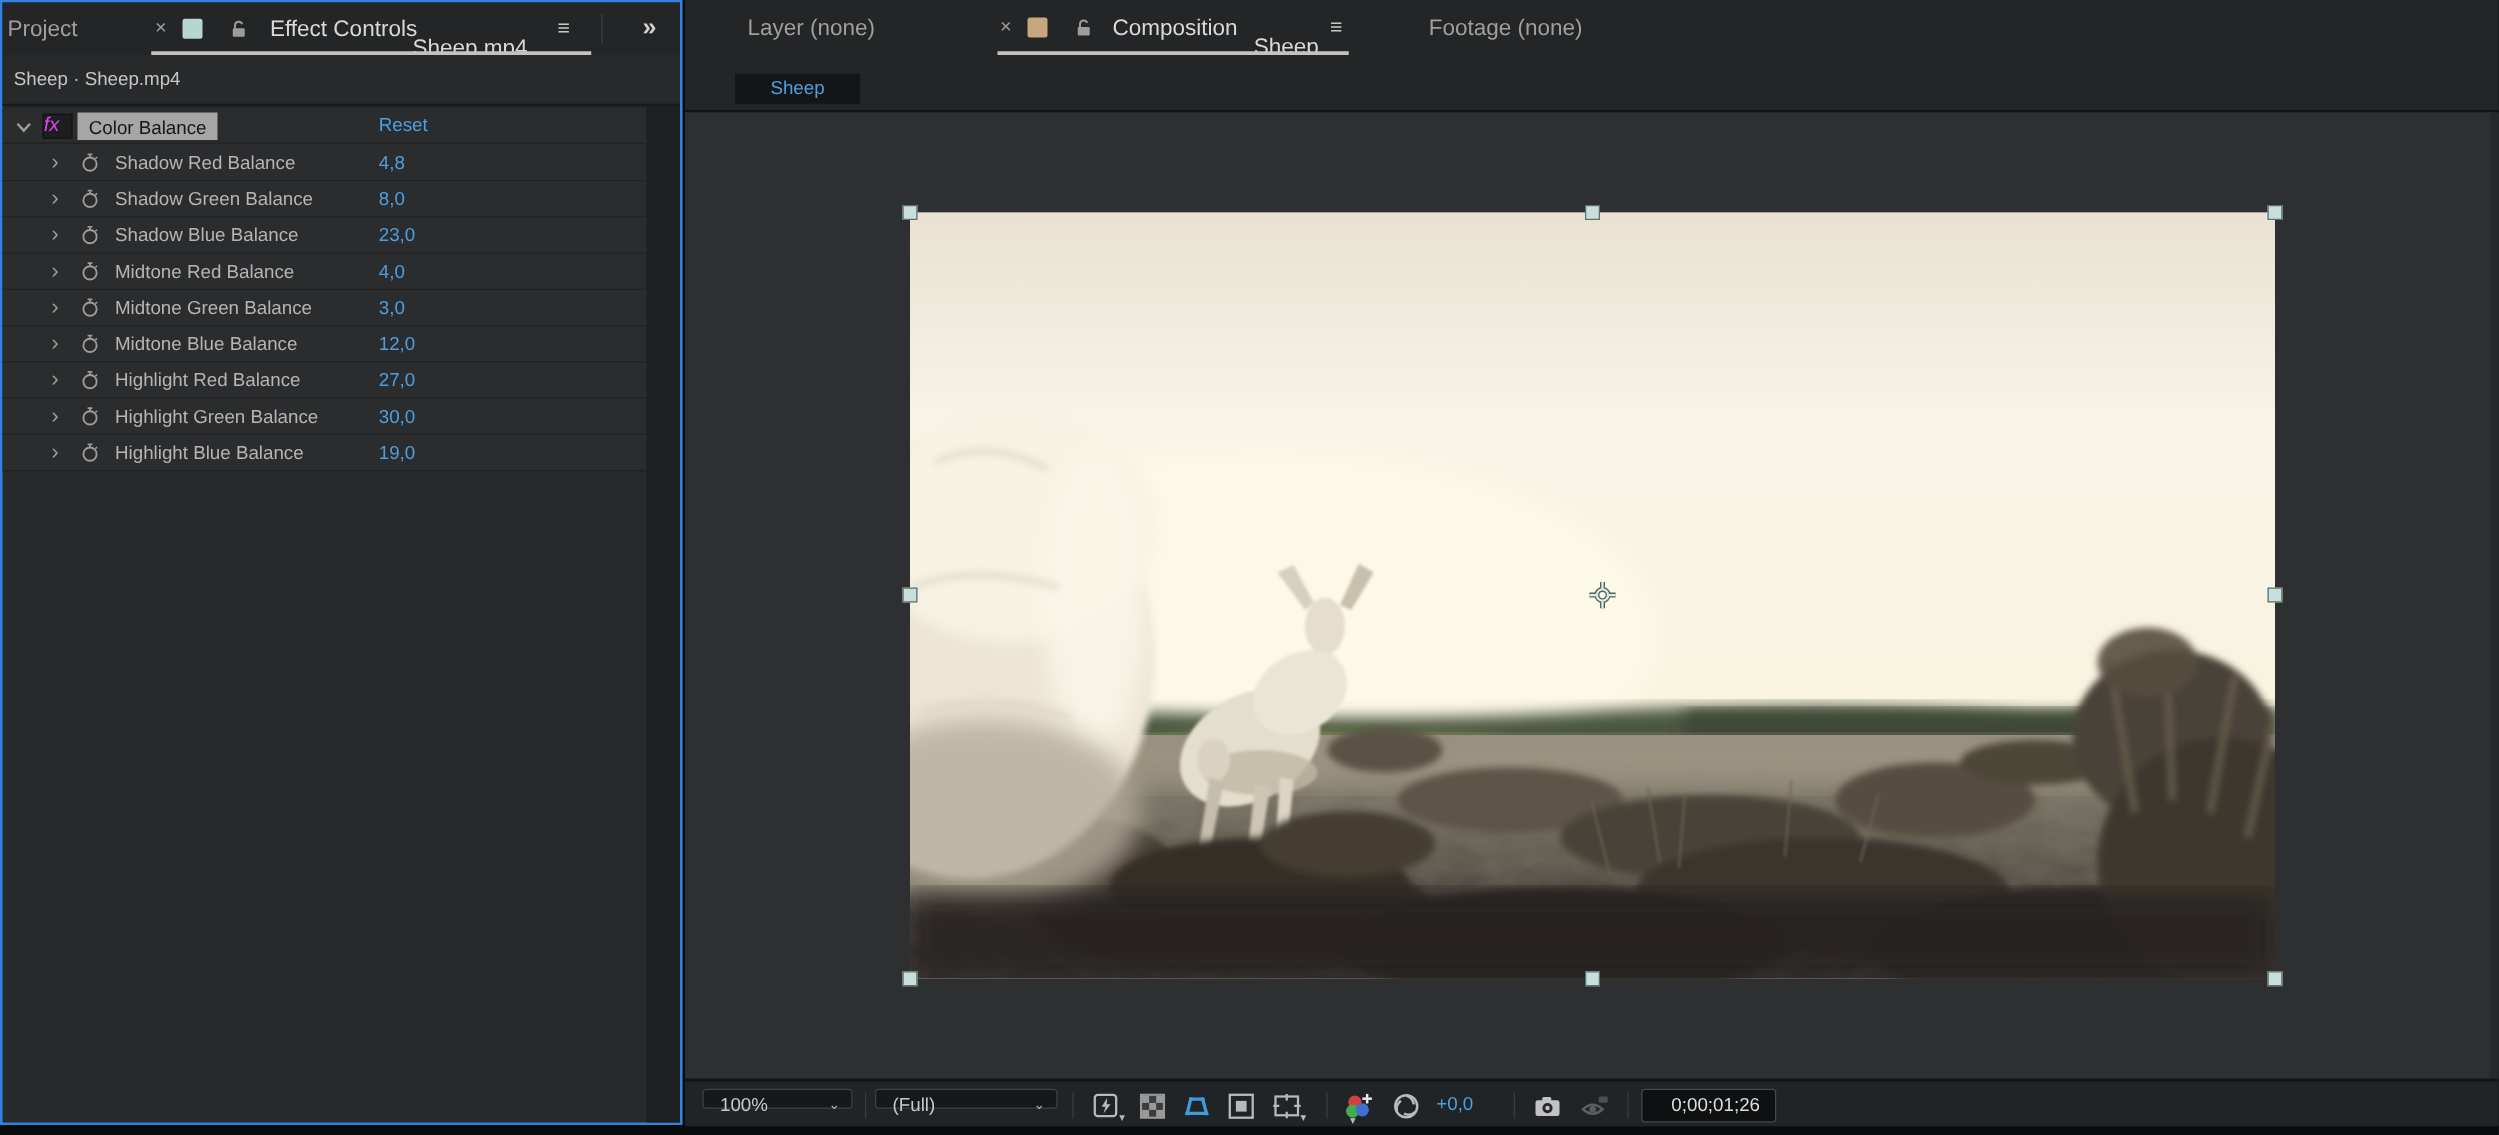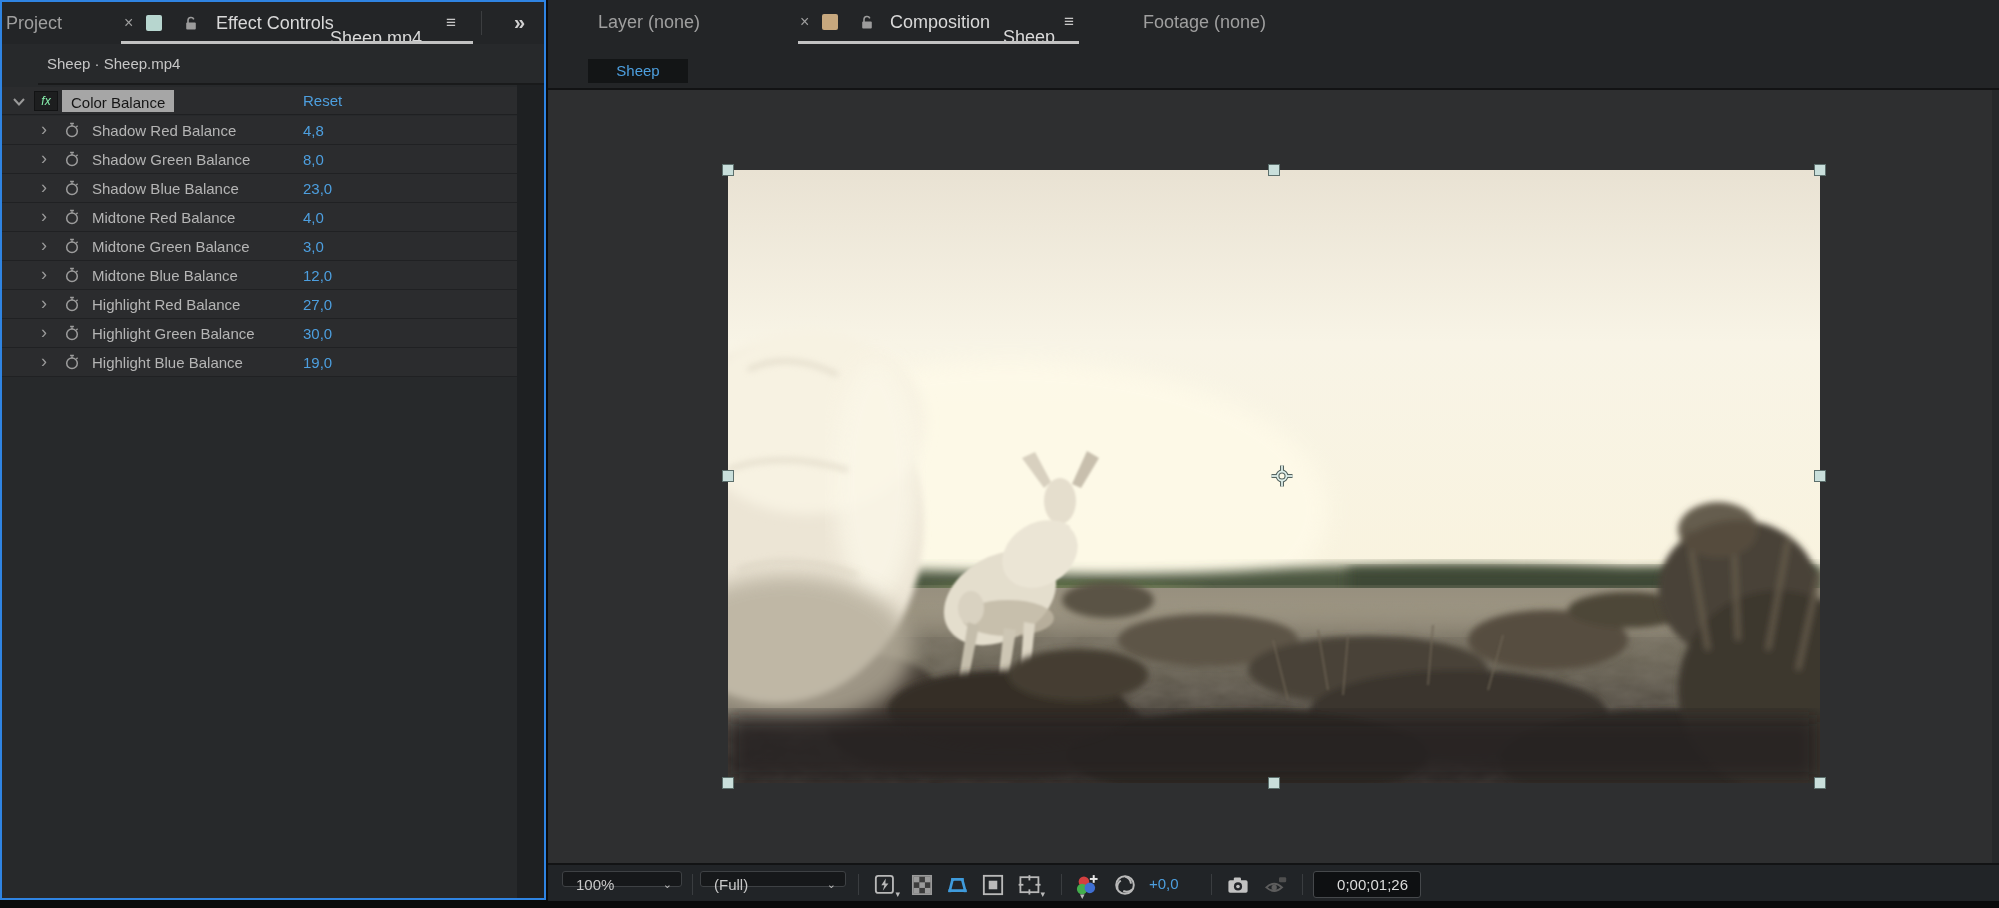--- a/index.html
+++ b/index.html
@@ -16,28 +16,28 @@
   .tab-label.active{color:#d9d9d9;}
   .tab-target{color:#4d9fdf;margin-top:15px;}
   .close-x{color:#9f9f9f;font-size:16px;line-height:42px;}
   .panel-square{width:16px;height:16px;border-radius:2px;}
   .underline{position:absolute;height:3px;background:#c2c2c2;}
   .menu-glyph{color:#c7c7c7;font-size:17px;line-height:42px;}
   .vsep-tab{position:absolute;top:9px;width:1px;height:24px;background:#3c3e40;}
   .overflow-glyph{color:#d0d0d0;font-size:20px;line-height:40px;font-weight:bold;}
 
   .lp-breadcrumb{position:absolute;left:0;top:42px;right:0;height:41px;background:#27292b;
-    border-bottom:2px solid #191a1b;color:#c6c6c6;font-size:15px;line-height:40px;padding-left:9px;margin-left:36px;}
+    border-bottom:2px solid #191a1b;color:#c6c6c6;font-size:15px;line-height:40px;padding-left:9px;}
 
   .fx-header{position:absolute;left:0;top:85px;right:27px;height:28px;background:#2b2c2e;
     border-bottom:1px solid #1f2022;}
   .fx-chip{position:absolute;left:60px;top:3px;height:22px;background:#a6a6a6;color:#161616;
     font-size:15px;line-height:22px;padding:2px 9px;}
   .fx-box{position:absolute;left:32px;top:4px;width:24px;height:20px;background:#1d1e1f;
-    border:1px solid #121314;color:#86efac;font-size:12px;font-style:italic;line-height:18px;text-align:center;}
+    border:1px solid #121314;color:#d946ef;font-size:16px;font-style:italic;line-height:18px;}
   .reset-link{position:absolute;left:301px;top:0;color:#4d9fdf;font-size:15px;line-height:28px;}
 
   .rows{position:absolute;left:0;top:114px;right:27px;}
   .prow{position:relative;height:29px;background:#2b2c2e;border-bottom:1px solid #202123;}
   .prow .expander{position:absolute;left:39px;top:0;color:#9a9a9a;font-size:18px;line-height:26px;}
   .prow .sw{position:absolute;left:61px;top:5px;color:#9c9c9c;}
   .prow .plabel{position:absolute;left:90px;top:0;color:#b5b5b5;font-size:15px;line-height:29px;white-space:nowrap;}
   .prow .pvalue{position:absolute;left:301px;top:0;color:#4d9fdf;font-size:15px;line-height:29px;}
   .checkbox{position:absolute;left:301px;top:8px;width:14px;height:14px;border:2px solid #9a9a9a;
     border-radius:2px;background:transparent;}

